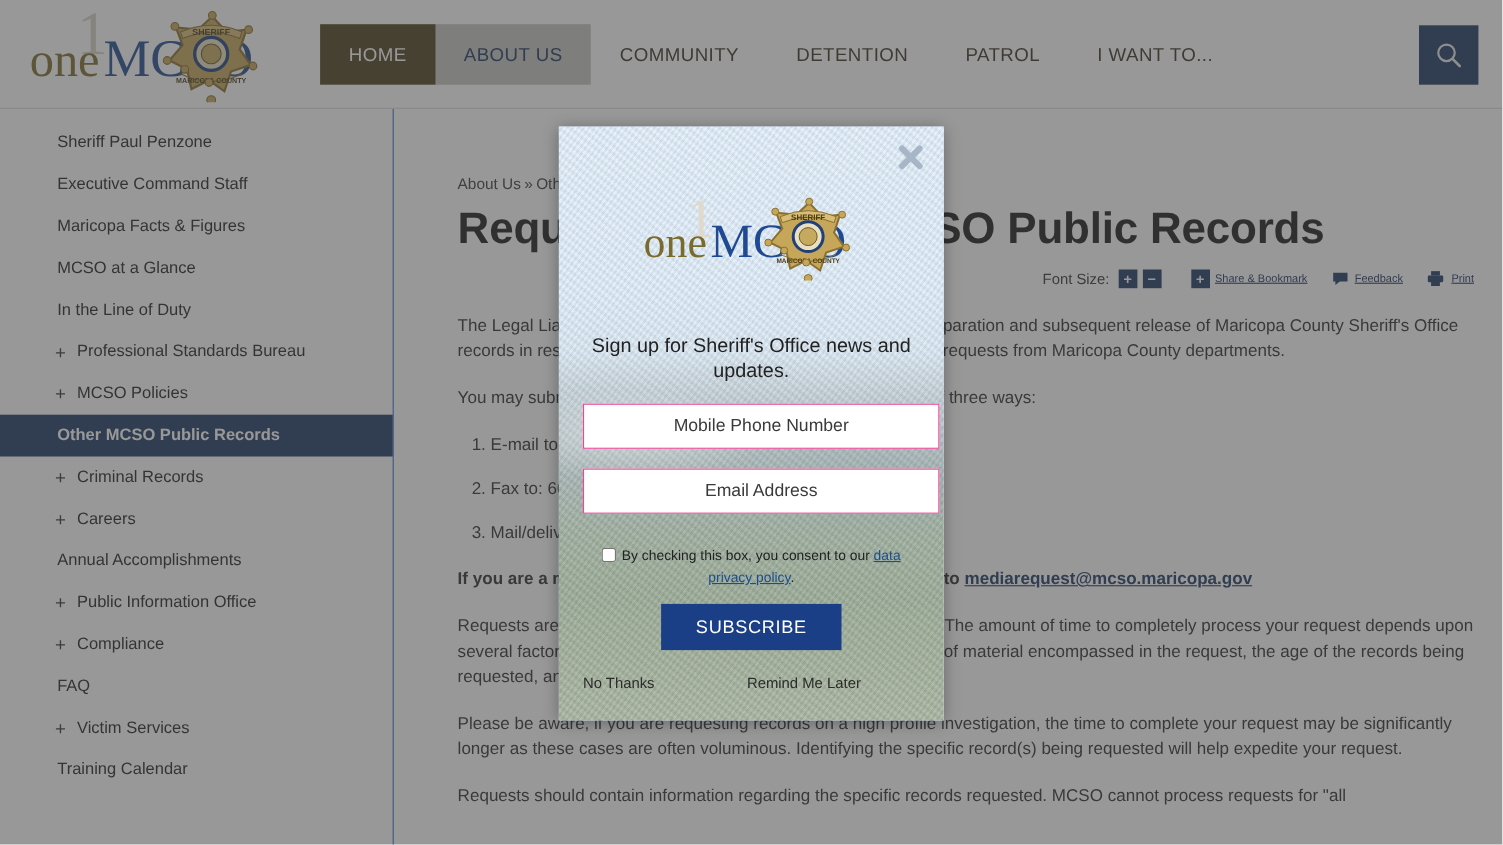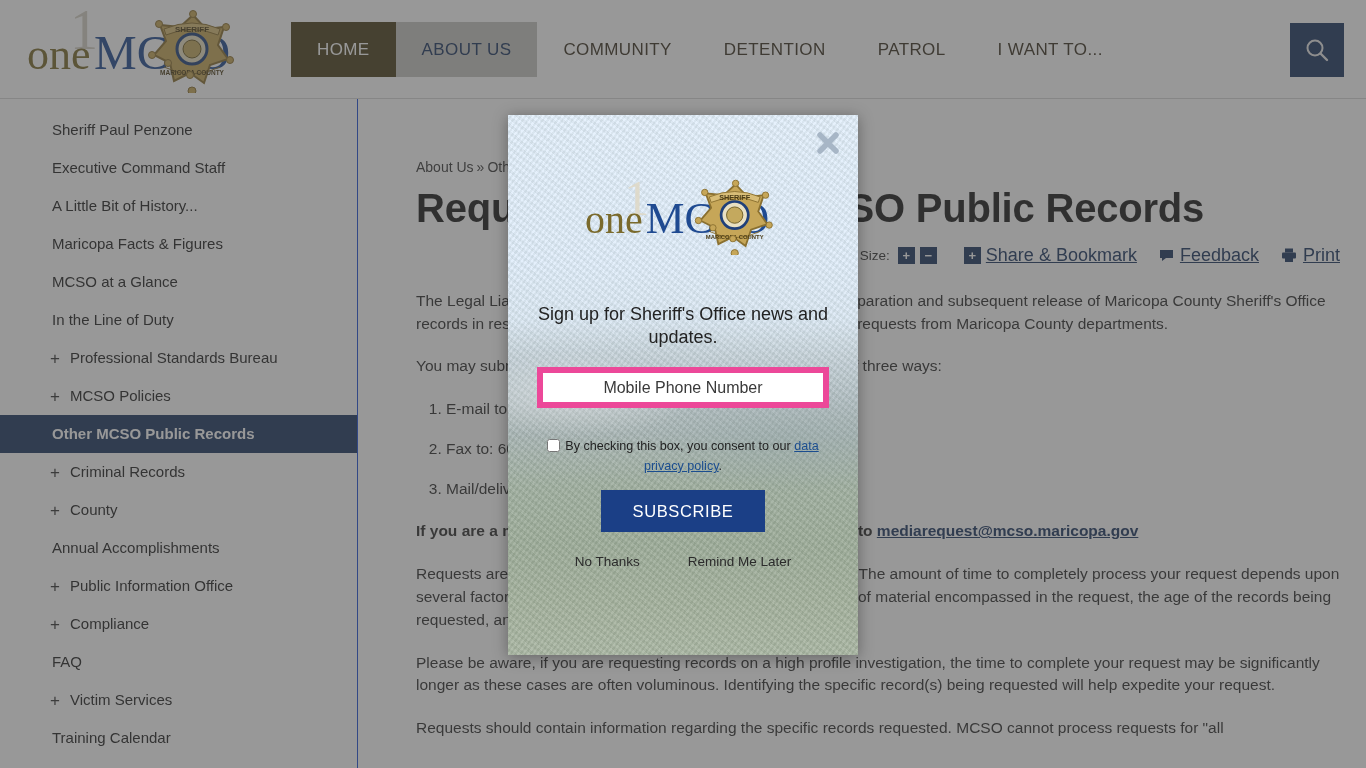--- a/index.html
+++ b/index.html
@@ -160,21 +160,21 @@
   .toolitem {
     display: inline-flex;
     align-items: center;
     margin-left: 22px;
     cursor: pointer;
     color: #1b3560;
   }
   .toolitem .tlabel {
     text-decoration: underline;
     color: #1b3560;
-    font-size: 18px;
+    font-size: 10px;
   }
   .toolitem .ticon { margin-right: 6px; display:inline-flex; }
 
   .para {
     font-size: 15.5px;
     line-height: 1.47;
     color: #2e2e2e;
     margin: 0 0 20px 0;
   }
   .para.bold { font-weight: bold; }
@@ -253,24 +253,24 @@
   }
   .modal-headline {
     margin-top: 48px;
     font-size: 18px;
     line-height: 1.28;
     color: #222;
     padding: 0 2px;
   }
   .field {
     display: block;
-    width: 292px;
+    width: 324px;
     height: 41px;
     margin: 18px auto 0 auto;
-    border: 6px solid #ec4899;
+    border: 1px solid #ec4899;
     background: #ffffff;
     text-align: center;
     font-size: 16px;
     font-family: "Liberation Sans", sans-serif;
     color: #3a3a3a;
     outline: none;
   }
   .field::placeholder { color: #3a3a3a; opacity: 1; }
   .consent {
     margin: 28px auto 0 auto;
@@ -295,22 +295,22 @@
     background: #1b3f86;
     color: #ffffff;
     border: none;
     font-size: 16.5px;
     letter-spacing: 0.6px;
     font-family: "Liberation Sans", sans-serif;
     cursor: pointer;
   }
   .altrow {
     display: flex;
-    justify-content: center;
-    gap: 48px;
+    justify-content: flex-start;
+    gap: 84px;
     margin-top: 22px;
     font-size: 13.5px;
     color: #2b2b2b;
   }
   .altrow span { cursor: pointer; }
 </style>
 </head>
 <body>
 
 <div id="page">
@@ -374,23 +374,20 @@
   <div class="body-area">
 
     <aside class="sidebar">
       <div class="side-item">
           <span>Sheriff Paul Penzone</span>
         </div>
       <div class="side-item">
           <span>Executive Command Staff</span>
         </div>
       <div class="side-item">
-          <span>A Little Bit of History...</span>
-        </div>
-      <div class="side-item">
           <span>Maricopa Facts &amp; Figures</span>
         </div>
       <div class="side-item">
           <span>MCSO at a Glance</span>
         </div>
       <div class="side-item">
           <span>In the Line of Duty</span>
         </div>
       <div class="side-item has-plus">
           <span class="plus">+</span>
@@ -402,21 +399,21 @@
         </div>
       <div class="side-item active">
           <span>Other MCSO Public Records</span>
         </div>
       <div class="side-item has-plus">
           <span class="plus">+</span>
           <span>Criminal Records</span>
         </div>
       <div class="side-item has-plus">
           <span class="plus">+</span>
-          <span>County</span>
+          <span>Careers</span>
         </div>
       <div class="side-item">
           <span>Annual Accomplishments</span>
         </div>
       <div class="side-item has-plus">
           <span class="plus">+</span>
           <span>Public Information Office</span>
         </div>
       <div class="side-item has-plus">
           <span class="plus">+</span>
@@ -521,20 +518,21 @@
           <circle cx="20" cy="50" r="3.5" fill="#c6a658" stroke="#8a7030"></circle>
           <circle cx="4" cy="42" r="3.5" fill="#c6a658" stroke="#8a7030"></circle>
           <circle cx="11" cy="11" r="3.5" fill="#c6a658" stroke="#8a7030"></circle>
           <circle cx="44" cy="78" r="4" fill="#c6a658" stroke="#8a7030"></circle>
         </g>
       </svg>
 
       <div class="modal-headline">Sign up for Sheriff's Office news and updates.</div>
 
       <input class="field" type="text" placeholder="Mobile Phone Number" style="">
+      <input class="field" type="text" placeholder="Email Address" style="">
 
       <div class="consent">
         <input type="checkbox" style=""><span>By checking this box, you consent to our </span><a href="#">data privacy policy</a><span>.</span>
       </div>
 
       <button class="subscribe">SUBSCRIBE</button>
 
       <div class="altrow">
         <span>No Thanks</span>
         <span>Remind Me Later</span>

